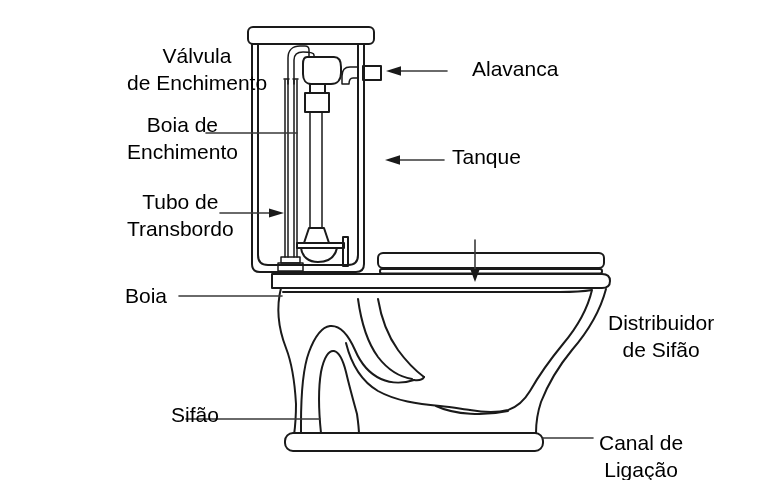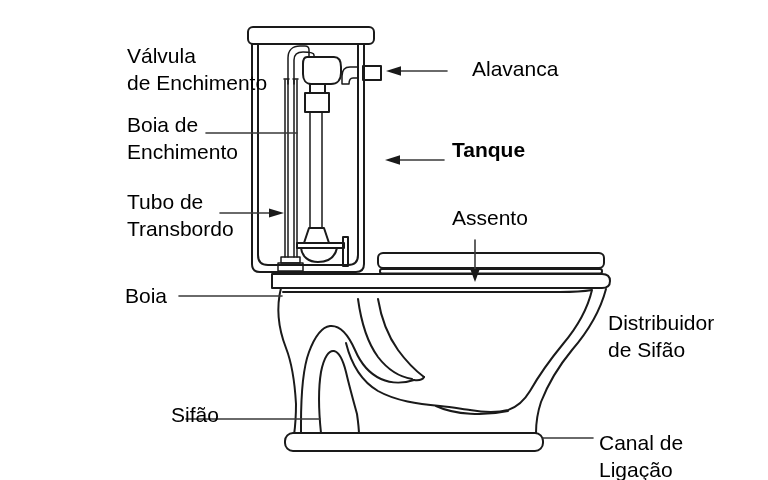--- a/index.html
+++ b/index.html
@@ -1,18 +1,18 @@
 <!DOCTYPE html>
 <html><head>
 <meta charset="utf-8">
 <style>
   html,body{margin:0;padding:0;background:#fff;}
   .canvas{
     position:relative;width:768px;height:480px;background:#ffffff;
-    overflow:hidden;font-family:"Liberation Sans", sans-serif;
+    overflow:hidden;font-family:"Liberation Sans", sans-serif;text-align:center;
   }
   .canvas svg{position:absolute;left:0;top:0;}
   .lbl{
     position:absolute;font-size:21px;line-height:27px;color:#000;
     white-space:pre-line;letter-spacing:0;
   }
 </style>
 </head>
 <body>
 
@@ -91,20 +91,19 @@
 
   <div class="lbl" style="left:127px;top:42px;">Válvula
 de Enchimento</div>
   <div class="lbl" style="left:127px;top:111px;">Boia de
 Enchimento</div>
   <div class="lbl" style="left:127px;top:188px;">Tubo de
 Transbordo</div>
   <div class="lbl" style="left:125px;top:282px;">Boia</div>
   <div class="lbl" style="left:127px;top:401px;margin-left:44px;">Sifão</div>
   <div class="lbl" style="left:472px;top:55px;">Alavanca</div>
-  <div class="lbl" style="left:452px;top:136px;font-weight:bold;">Tanque</div>
-  <div class="lbl" style="left:452px;top:204px;">Assento</div>
+  <div class="lbl" style="left:452px;top:143px;">Tanque</div>
   <div class="lbl" style="left:608px;top:309px;">Distribuidor
 de Sifão</div>
   <div class="lbl" style="left:599px;top:389px;margin-top:40px;">Canal de
 Ligação</div>
 
 </div>
 
 </body></html>

